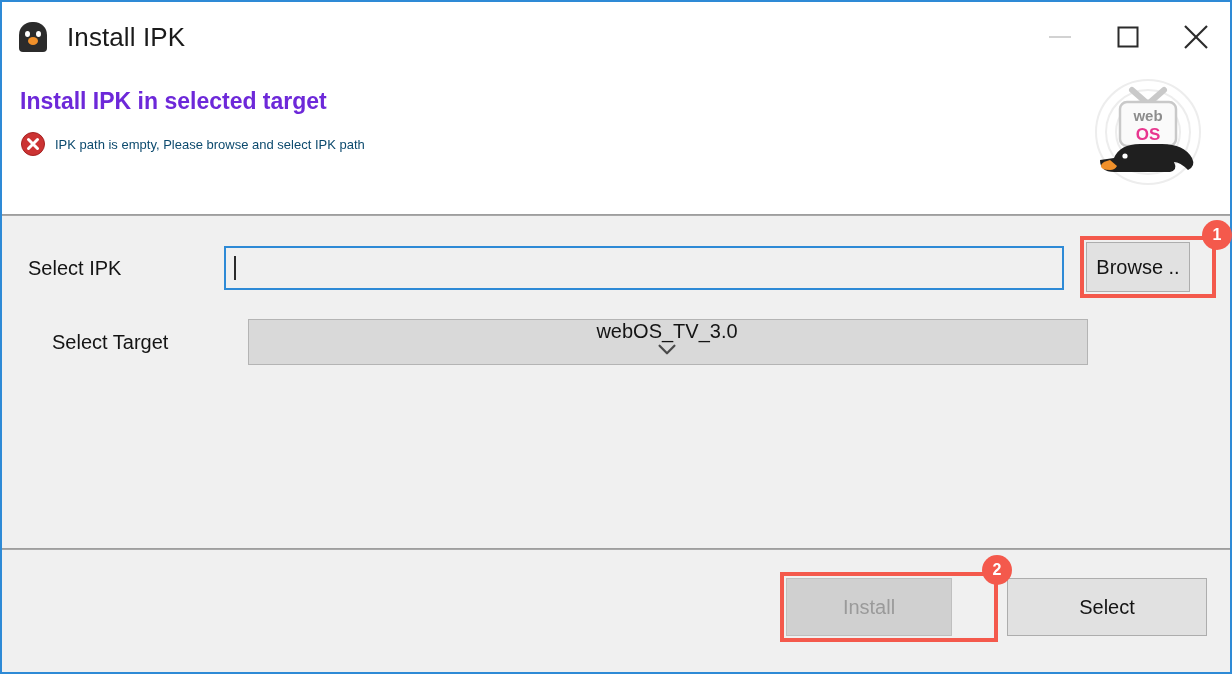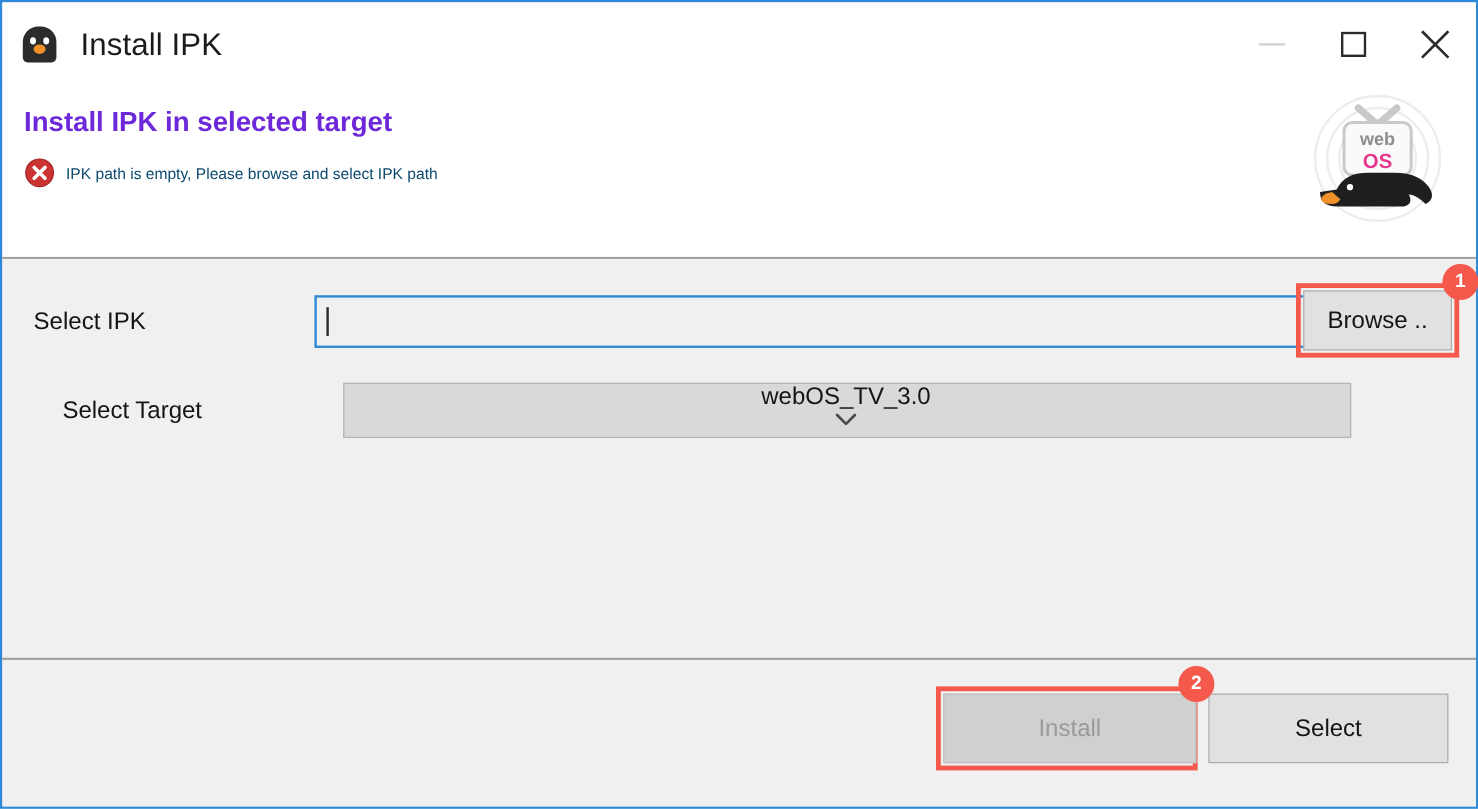--- a/index.html
+++ b/index.html
@@ -147,21 +147,20 @@
     flex: 1 1 auto;
     background: #f0f0f0;
   }
 
   .field-row {
     position: absolute;
     display: flex;
     align-items: center;
     left: 26px;
     right: 0;
-    gap: 38px;
   }
   .field-row.ipk { top: 30px; }
   .field-row.target { top: 103px; margin-left: 24px; }
 
   .field-label {
     font-size: 20px;
     color: #141414;
     width: 196px;
     flex: 0 0 196px;
   }
@@ -206,21 +205,21 @@
     font-size: 20px;
     color: #141414;
     display: flex;
     align-items: center;
     justify-content: center;
     font-family: "Liberation Sans", sans-serif;
   }
   .browse-btn {
     position: absolute;
     left: 6px; top: 6px;
-    width: 124px;
+    width: 104px;
     height: 50px;
   }
   .badge {
     position: absolute;
     width: 30px;
     height: 30px;
     border-radius: 50%;
     background: #f4594c;
     color: #ffffff;
     font-size: 16px;
@@ -256,21 +255,21 @@
   .install-wrap {
     position: absolute;
     left: 778px;
     top: 22px;
     width: 218px;
     height: 70px;
   }
   .install-btn {
     position: absolute;
     left: 6px; top: 6px;
-    width: 211px;
+    width: 166px;
     height: 58px;
     background: #d0d0d0;
     border: 1px solid #bfbfbf;
     color: #9a9a9a;
   }
   .badge-2 { right: -14px; top: -17px; }
 
   .cancel-btn {
     position: absolute;
     left: 1005px;

